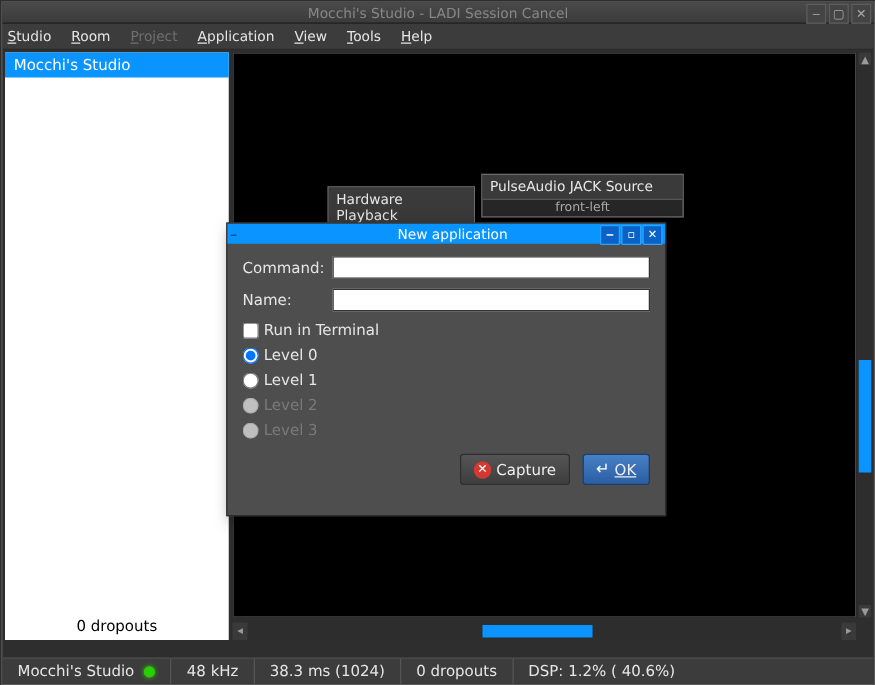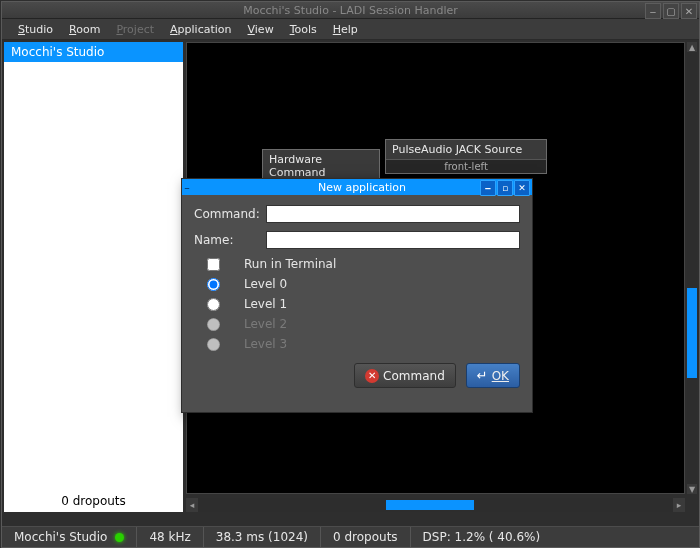--- a/index.html
+++ b/index.html
@@ -1,21 +1,21 @@
 <!DOCTYPE html>
 <html><head>
 <meta charset="utf-8">
 <style>
 html,body{margin:0;padding:0;width:700px;height:548px;background:#2e2e2e;font-family:"DejaVu Sans",Verdana,sans-serif;font-size:11px;color:#ddd;overflow:hidden}
 
 #win{position:absolute;left:1px;top:1px;width:697px;height:545px;border:1px solid #5a5a5a}
 #titlebar{height:16px;background:linear-gradient(#4a4a4a,#3b3b3b);display:flex;align-items:center;justify-content:center;color:#888;font-size:11px;position:relative;border-bottom:1px solid #232323}
 #titlebtns{position:absolute;right:2px;top:1px;display:flex;gap:2px}
 .tbtn{width:14px;height:14px;background:#444;border:1px solid #5d5d5d;display:flex;align-items:center;justify-content:center;color:#aaa;font-size:10px}
-#menubar{height:20px;background:#3c3c3c;display:flex;align-items:center;padding:0 16px;gap:16px;color:#e6e6e6;border-bottom:1px solid #2a2a2a}
+#menubar{height:20px;background:#3c3c3c;display:flex;align-items:center;padding:0 4px;gap:16px;color:#e6e6e6;border-bottom:1px solid #2a2a2a}
 #menubar span{padding:1px 0}
 #menubar span.disabled{color:#707070}
 #menubar u{text-decoration:underline}
 #content{position:absolute;left:0;top:38px;right:0;bottom:33px}
 
 #sidebar{position:absolute;left:2px;top:2px;width:179px;bottom:2px;background:#fff;display:flex;flex-direction:column}
 #sidehead{background:#0a94ff;color:#fff;font-size:12px;padding:3px 7px}
 #sidefoot{color:#000;text-align:center;font-size:12px;padding:4px 0}
 #sidebody{flex:1}
 
@@ -38,36 +38,36 @@
 #dialog{position:absolute;left:179px;top:176px;width:350px;background:#4e4e4e;border:1px solid #2d2d2d;box-shadow:4px 4px 12px rgba(0,0,0,.5)}
 #dlgtitle{height:16px;background:#0a94ff;color:#fff;font-size:11px;display:flex;align-items:center;position:relative}
 #dlgtitle .dash{width:10px;text-align:center;color:#022a55}
 #dlgtitle .t{flex:1;text-align:center}
 #dlgbtns{position:absolute;right:2px;top:1px;display:flex;gap:1px}
 .dtbtn{width:14px;height:14px;background:#0a62c7;border:1px solid #2aa4ff;border-radius:1px;display:flex;align-items:center;justify-content:center;color:#fff;font-size:9px;font-weight:bold}
 #dlgbody{padding:10px 12px 24px;color:#e6e6e6;font-size:12px}
 .row{display:flex;align-items:center;margin-bottom:8px}
 .row label{width:72px}
 .row input[type=text]{flex:1;height:18px;background:#fff;border:1px solid #333;box-sizing:border-box}
-.opt{display:flex;align-items:center;gap:24px;margin:6px 0 6px 13px}
+.opt{display:flex;align-items:center;gap:4px;margin:6px 0 6px 0}
 .opt input{margin:0}
 .opt.disabled{color:#7a7a7a}
 #dlgfoot{display:flex;justify-content:flex-end;gap:10px;margin-top:12px}
 .btn{display:flex;align-items:center;gap:4px;padding:4px 10px;border:1px solid #2e2e2e;border-radius:3px;background:linear-gradient(#545454,#3d3d3d);color:#eee;font-size:12px}
 .btn.primary{background:linear-gradient(#4680c6,#2b5ea3);border:1px solid #1a3e6e}
 .btn.cancel{background:linear-gradient(#555,#3e3e3e)}
 .icbad{width:14px;height:14px;border-radius:7px;background:#d23a31;display:flex;align-items:center;justify-content:center;color:#fff;font-size:10px;font-weight:bold}
 .icok{color:#fff;font-size:13px}
 </style>
 </head>
 <body>
 
 <div id="win">
   <div id="titlebar">
-    <span>Mocchi's Studio - LADI Session Handler</span>
+    <span>Mocchi's Studio - LADI Session Cancel</span>
     <div id="titlebtns">
       <div class="tbtn">‒</div>
       <div class="tbtn">▢</div>
       <div class="tbtn">✕</div>
     </div>
   </div>
   <div id="menubar">
     <span><u>S</u><span>tudio</span></span>
     <span><u>R</u>oom</span>
     <span class="disabled"><u>P</u>roject</span>
@@ -79,21 +79,21 @@
 
   <div id="content">
     <div id="sidebar">
       <div id="sidehead">Mocchi's Studio</div>
       <div id="sidebody"></div>
       <div id="sidefoot">0 dropouts</div>
     </div>
 
     <div id="canvas">
       <div class="node" style="left:75px;top:106px;width:116px">
-        <div class="nodehead">Hardware Command</div>
+        <div class="nodehead">Hardware Playback</div>
         <div class="port">capture_1</div>
       </div>
       <div class="node" style="left:198px;top:96px;width:160px">
         <div class="nodehead">PulseAudio JACK Source</div>
         <div class="port" style="text-align:center">front-left</div>
       </div>
     </div>
 
     <div id="vscroll">
       <div class="arrow" style="position:absolute;top:0">▲</div>
@@ -142,21 +142,21 @@
         <input type="radio" disabled="" style="">
         <span>Level 2</span>
       </div>
       <div class="opt disabled">
         <input type="radio" disabled="" style="">
         <span>Level 3</span>
       </div>
       <div id="dlgfoot">
         <div class="btn cancel">
           <span class="icbad">✕</span>
-          <span>Command</span>
+          <span>Capture</span>
         </div>
         <div class="btn primary">
           <span class="icok">↵</span>
           <u><span>OK</span></u>
         </div>
       </div>
     </div>
   </div>
 
   <div id="status">

